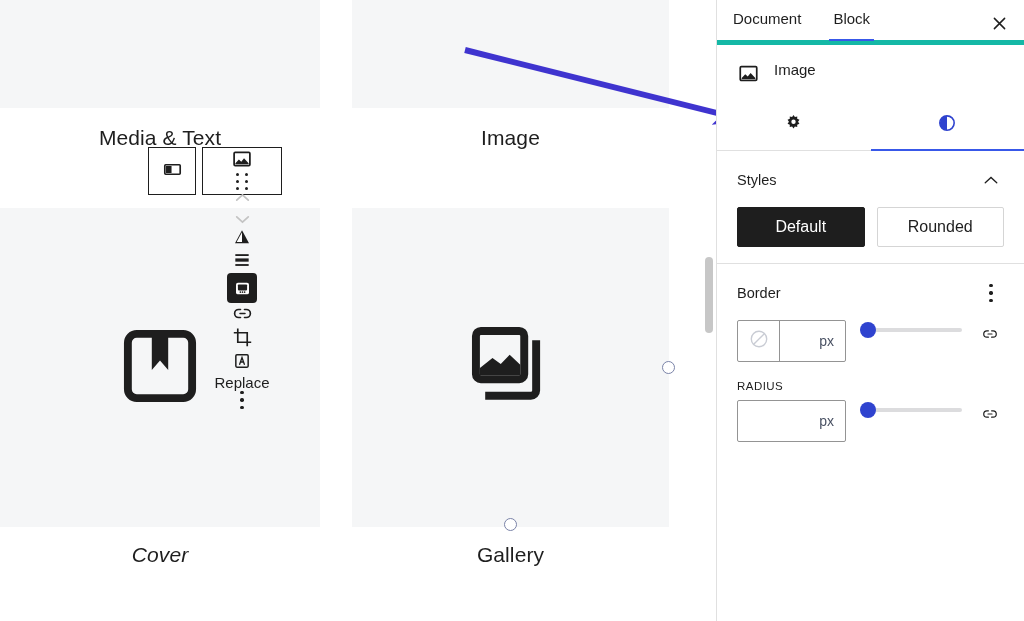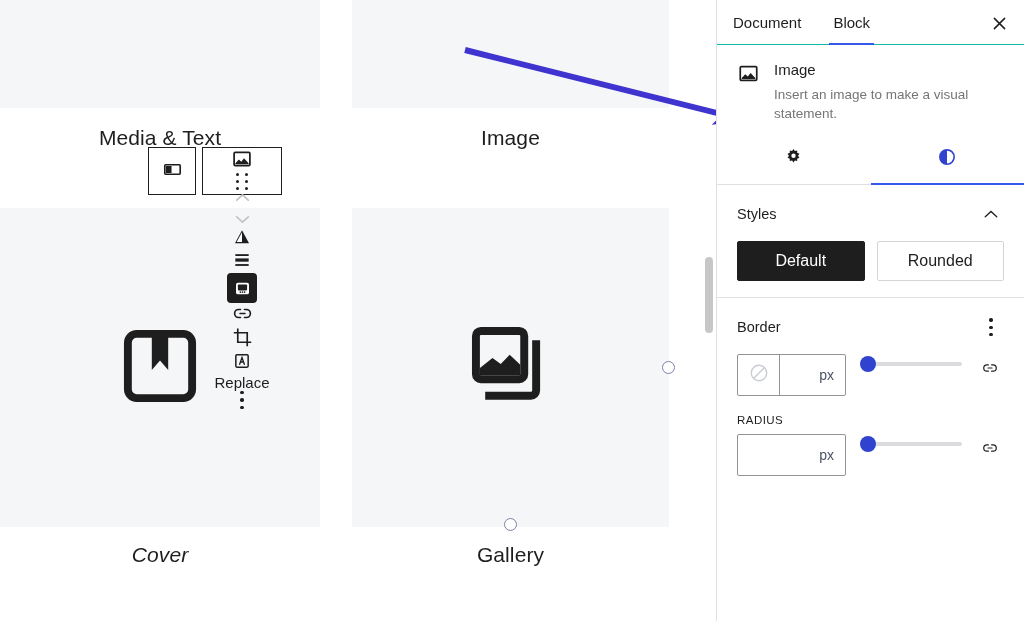--- a/index.html
+++ b/index.html
@@ -110,21 +110,21 @@
   
   #sidebar {
     position: absolute; left: 716px; top: 0; width: 308px; height: 621px;
     background: #fff;
     border-left: 1px solid #e0e0e0;
   }
   #sidebar-header {
     position: relative;
     height: 45px;
     display: flex; align-items: flex-end;
-    border-bottom: 1px solid #14b8a6;
+    border-bottom: 5px solid #14b8a6;
   }
   .panel-tab {
     padding: 0 16px;
     height: 44px;
     display: flex; align-items: center;
     font-size: 15px; color: #1e1e1e;
     background: transparent; border: 0; cursor: pointer;
     position: relative;
   }
   .panel-tab.active::after {
@@ -392,21 +392,20 @@
 
     <div id="block-card">
       <span id="block-card-icon">
         <svg width="23" height="23" viewBox="0 0 24 24" fill="none">
           <rect x="3.4" y="4.8" width="17.2" height="14.4" rx="1.2" stroke="#1e1e1e" stroke-width="1.8"></rect>
           <path d="M4.9 16.7 L8.6 12.8 L11.2 15 L14.2 11.4 L19.1 16.7 V17.7 H4.9 Z" fill="#1e1e1e"></path>
         </svg>
       </span>
       <div>
         <div id="block-card-title">Image</div>
-        <div id="block-card-desc">Insert an image to make a visual statement.</div>
       </div>
     </div>
 
     <div id="inspector-tabs">
       <button class="insp-tab">
         <span>
           <svg width="21" height="21" viewBox="0 0 24 24" fill="#1e1e1e">
             <path d="M12 2.2 L13.6 4.5 L16.3 3.9 L16.2 6.7 L18.8 7.7 L17.2 10 L18.8 12.3 L16.2 13.3 L16.3 16.1 L13.6 15.5 L12 17.8 L10.4 15.5 L7.7 16.1 L7.8 13.3 L5.2 12.3 L6.8 10 L5.2 7.7 L7.8 6.7 L7.7 3.9 L10.4 4.5 Z"></path>
             <circle cx="12" cy="10" r="2.5" fill="#ffffff"></circle>
           </svg>

